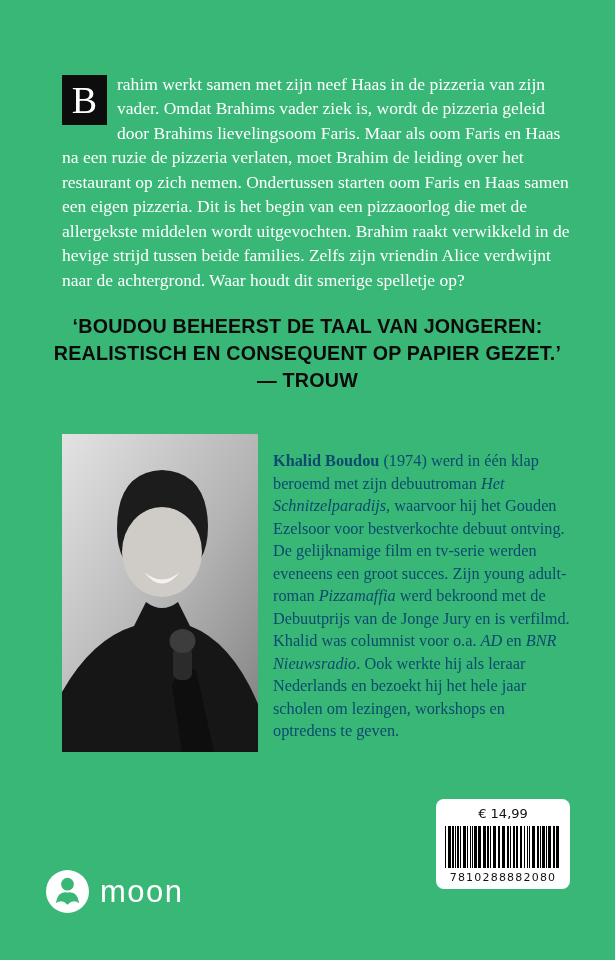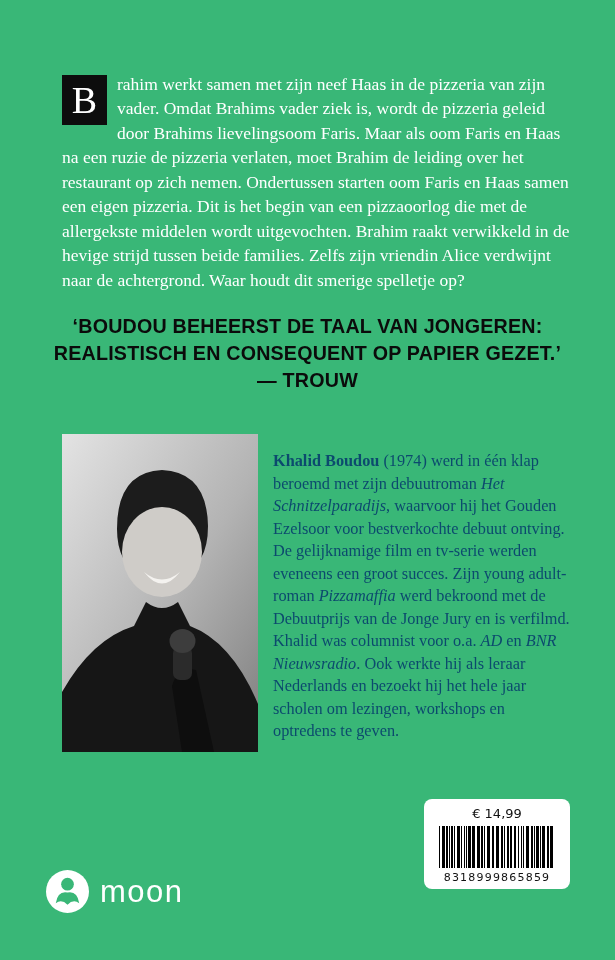--- a/index.html
+++ b/index.html
@@ -59,21 +59,21 @@
   .brand-circle { width:43px; height:43px; }
   .brand-circle svg { display:block; width:100%; height:100%; }
   .brand-name {
     color:#ffffff;
     font-family:"Liberation Sans", sans-serif;
     font-size:31px; letter-spacing:1.5px; font-weight:400;
     line-height:43px;
   }
 
   
-  .barcode { position:absolute; right:45px; top:799px; width:146px; }
+  .barcode { position:absolute; right:45px; top:799px; width:134px; }
   .barcode-white {
     background:#ffffff;
     border-radius:8px;
     padding:7px 9px 5px;
     box-sizing:border-box;
   }
   .price {
     text-align:center;
     font-family:"DejaVu Sans", sans-serif;
     font-size:13px; color:#111111;
@@ -182,17 +182,17 @@
           <span style="width: 1px; margin-right: 2px;"></span>
           <span style="width: 3px; margin-right: 2px;"></span>
           <span style="width: 2px; margin-right: 1px;"></span>
           <span style="width: 1px; margin-right: 1px;"></span>
           <span style="width: 3px; margin-right: 1px;"></span>
           <span style="width: 1px; margin-right: 1px;"></span>
           <span style="width: 3px; margin-right: 2px;"></span>
           <span style="width: 2px; margin-right: 1px;"></span>
           <span style="width: 3px; margin-right: 2px;"></span>
         </div>
-      <div class="isbn">8318999865859</div>
+      <div class="isbn">7810288882080</div>
     </div>
   </div>
 
 </div>
 
 </body></html>

